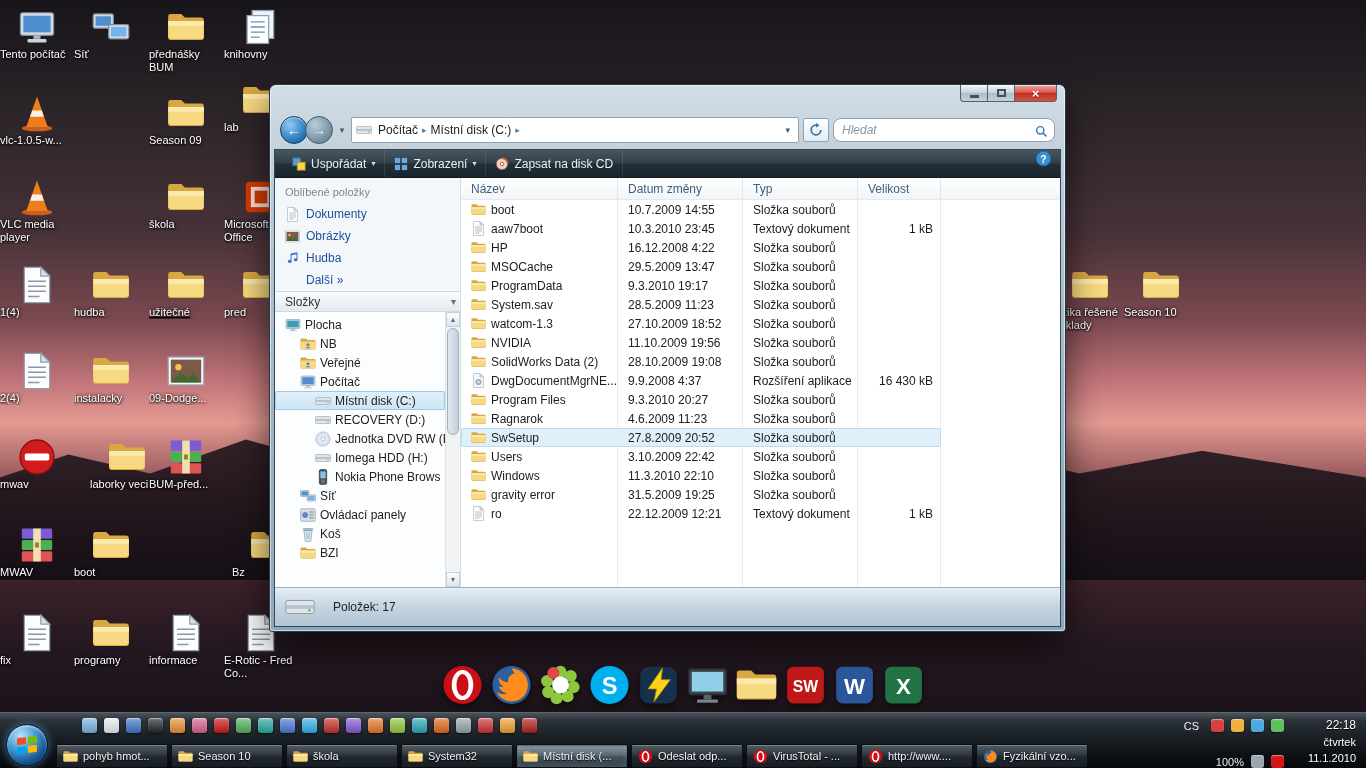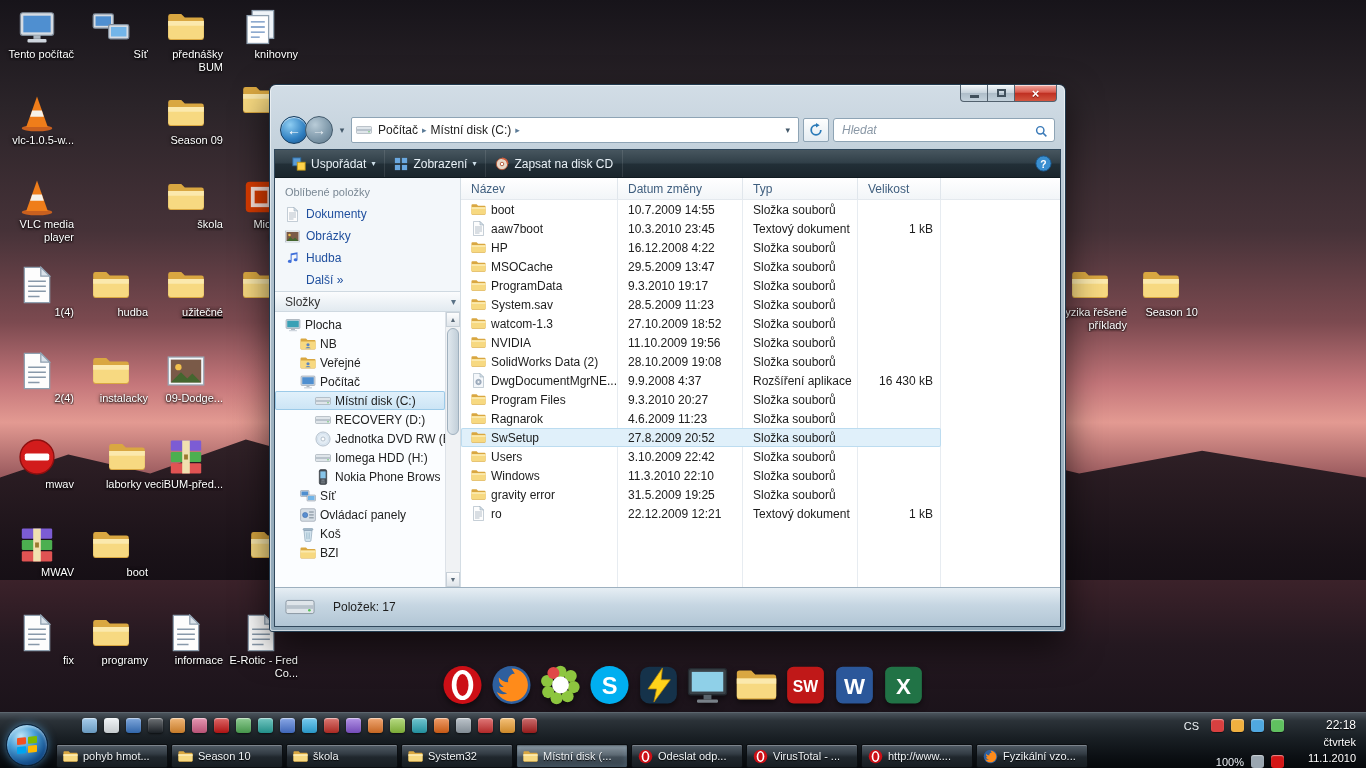--- a/index.html
+++ b/index.html
@@ -6,21 +6,21 @@
   #screen{position:relative;width:1366px;height:768px;overflow:hidden;
     background:linear-gradient(180deg,#17141a 0%,#2b2429 14%,#463238 30%,#7c4a50 42%,#c4767a 50%,#e39a92 55%,#9a5a5e 62%,#45262e 72%,#241820 84%,#140f16 100%);}
   #glow{position:absolute;inset:0;background:radial-gradient(ellipse 560px 220px at 47% 53%,rgba(255,196,170,.55),rgba(255,150,130,.18) 55%,transparent 75%);}
   #mountains{position:absolute;left:0;right:0;top:390px;height:190px;opacity:.92;
     background:linear-gradient(#2a1d24,#130e14);
     clip-path:polygon(0 46%,5% 34%,11% 44%,18% 26%,26% 42%,34% 30%,43% 46%,53% 22%,62% 38%,70% 28%,79% 44%,88% 32%,100% 46%,100% 100%,0 100%);}
   .ico{display:inline-block;flex:none}
   .ico svg,.dicon-img svg,.dock-item svg,.help svg,.st-ico svg,.crumb-ico svg{width:100%;height:100%;display:block}
 
   
-  .dicon{position:absolute;width:74px;z-index:1;text-align:right;cursor:default}
+  .dicon{position:absolute;width:74px;z-index:1;text-align:left;cursor:default}
   .dicon-img{width:38px;height:38px;margin:0 auto 2px}
   .dicon-label{font-size:11px;line-height:13px;color:#fff;text-shadow:0 1px 2px #000,0 0 4px #000;max-height:27px;overflow:hidden}
 
   
   #window{position:absolute;left:270px;top:85px;width:795px;height:546px;z-index:10;border-radius:6px 6px 3px 3px;
     background:linear-gradient(180deg,#d2dde6 0%,#b7c7d3 22%,#9fb3c1 60%,#8ea6b7 100%);
     box-shadow:0 0 0 1px #223a4e,0 14px 36px rgba(0,0,0,.65),inset 0 0 0 1px rgba(255,255,255,.55);}
   .titlebar{height:26px;position:relative}
   .caps{position:absolute;top:0;right:8px;display:flex}
   .cap{height:17px;display:flex;align-items:center;justify-content:center;border:1px solid #52616e;border-top:none;box-shadow:inset 0 1px 0 rgba(255,255,255,.6);box-sizing:border-box}
@@ -34,27 +34,27 @@
   .navbtn.back{background:radial-gradient(circle at 35% 30%,#8ecdf2,#2f7fc1 60%,#1a4f86);color:#fff;border:1px solid #123a5e;box-shadow:inset 0 1px 1px rgba(255,255,255,.7)}
   .navbtn.fwd{background:radial-gradient(circle at 35% 30%,#b9ccd8,#7c96a8 60%,#5c7486);color:#e8eef2;border:1px solid #435a6c;margin-left:-7px}
   .navdrop{color:#44596a;font-size:9px;width:10px;text-align:center}
   .crumbbar{flex:1;height:24px;background:#fff;border:1px solid #8ea4b5;border-radius:2px;display:flex;align-items:center;padding:0 4px;font-size:12px;color:#222;gap:2px}
   .crumb-ico{width:16px;height:12px}
   .crumb{padding:2px 4px;white-space:nowrap}
   .crumb-sep{color:#5a7a96;font-size:9px}
   .crumb-dd{margin-left:auto;color:#44596a;font-size:9px;padding-right:4px}
   .refresh{width:26px;height:24px;border:1px solid #8ea4b5;border-radius:2px;background:linear-gradient(#fdfefe,#e4ecf2);display:flex;align-items:center;justify-content:center;box-sizing:border-box}
   .refresh svg{width:14px;height:14px}
-  .searchbox{width:222px;height:24px;background:#fff;border:1px solid #8ea4b5;border-radius:3px;display:flex;align-items:center;padding:0 6px;box-sizing:border-box}
+  .searchbox{width:222px;height:24px;background:#fff;border:1px solid #8ea4b5;border-radius:8px;display:flex;align-items:center;padding:0 6px;box-sizing:border-box}
   .searchbox input{flex:1;border:none;outline:none;font-size:12px;font-style:italic;color:#333;font-family:inherit;min-width:0;background:transparent}
   .searchbox input::placeholder{color:#8a98a6;font-style:italic}
   .mag{width:13px;height:13px}
   .mag svg{width:13px;height:13px}
   .body{position:absolute;left:4px;right:4px;top:64px;bottom:4px;border:1px solid #31485c;display:flex;flex-direction:column;background:#fff}
-  .cmdbar{height:27px;flex:none;background:linear-gradient(180deg,#47565f 0%,#303f48 48%,#222f37 52%,#1a252c 100%);display:flex;align-items:center;padding:0 8px;color:#e8f0f6;border-bottom:1px solid #101a20}
+  .cmdbar{height:27px;flex:none;background:linear-gradient(180deg,#47565f 0%,#303f48 48%,#222f37 52%,#1a252c 100%);display:flex;align-items:flex-start;padding:0 8px;color:#e8f0f6;border-bottom:1px solid #101a20}
   #cmd-items{display:flex;align-items:center;height:100%}
   .cmd-item{display:flex;align-items:center;gap:5px;padding:0 9px;height:100%;font-size:12px;border-right:1px solid rgba(255,255,255,.1);cursor:default}
   .dd{font-size:8px;color:#cfe0ea}
   .help{margin-left:auto;width:17px;height:17px}
   .content{flex:1;display:flex;min-height:0}
   .sidebar{width:185px;flex:none;background:#f3f7fa;border-right:1px solid #d4dde4;display:flex;flex-direction:column}
   .fav-title{font-size:11px;color:#7a8894;padding:8px 0 5px 10px}
   .fav-item{display:flex;align-items:center;gap:6px;height:22px;padding-left:10px;font-size:12px;color:#1f4f9e}
   .ico-blank{width:15px;flex:none}
   .folders-band{height:19px;flex:none;background:linear-gradient(#fbfcfd,#e2eaf0);border-top:1px solid #cfd9e1;border-bottom:1px solid #cfd9e1;display:flex;align-items:center;padding:0 4px 0 10px;font-size:12px;color:#333}

